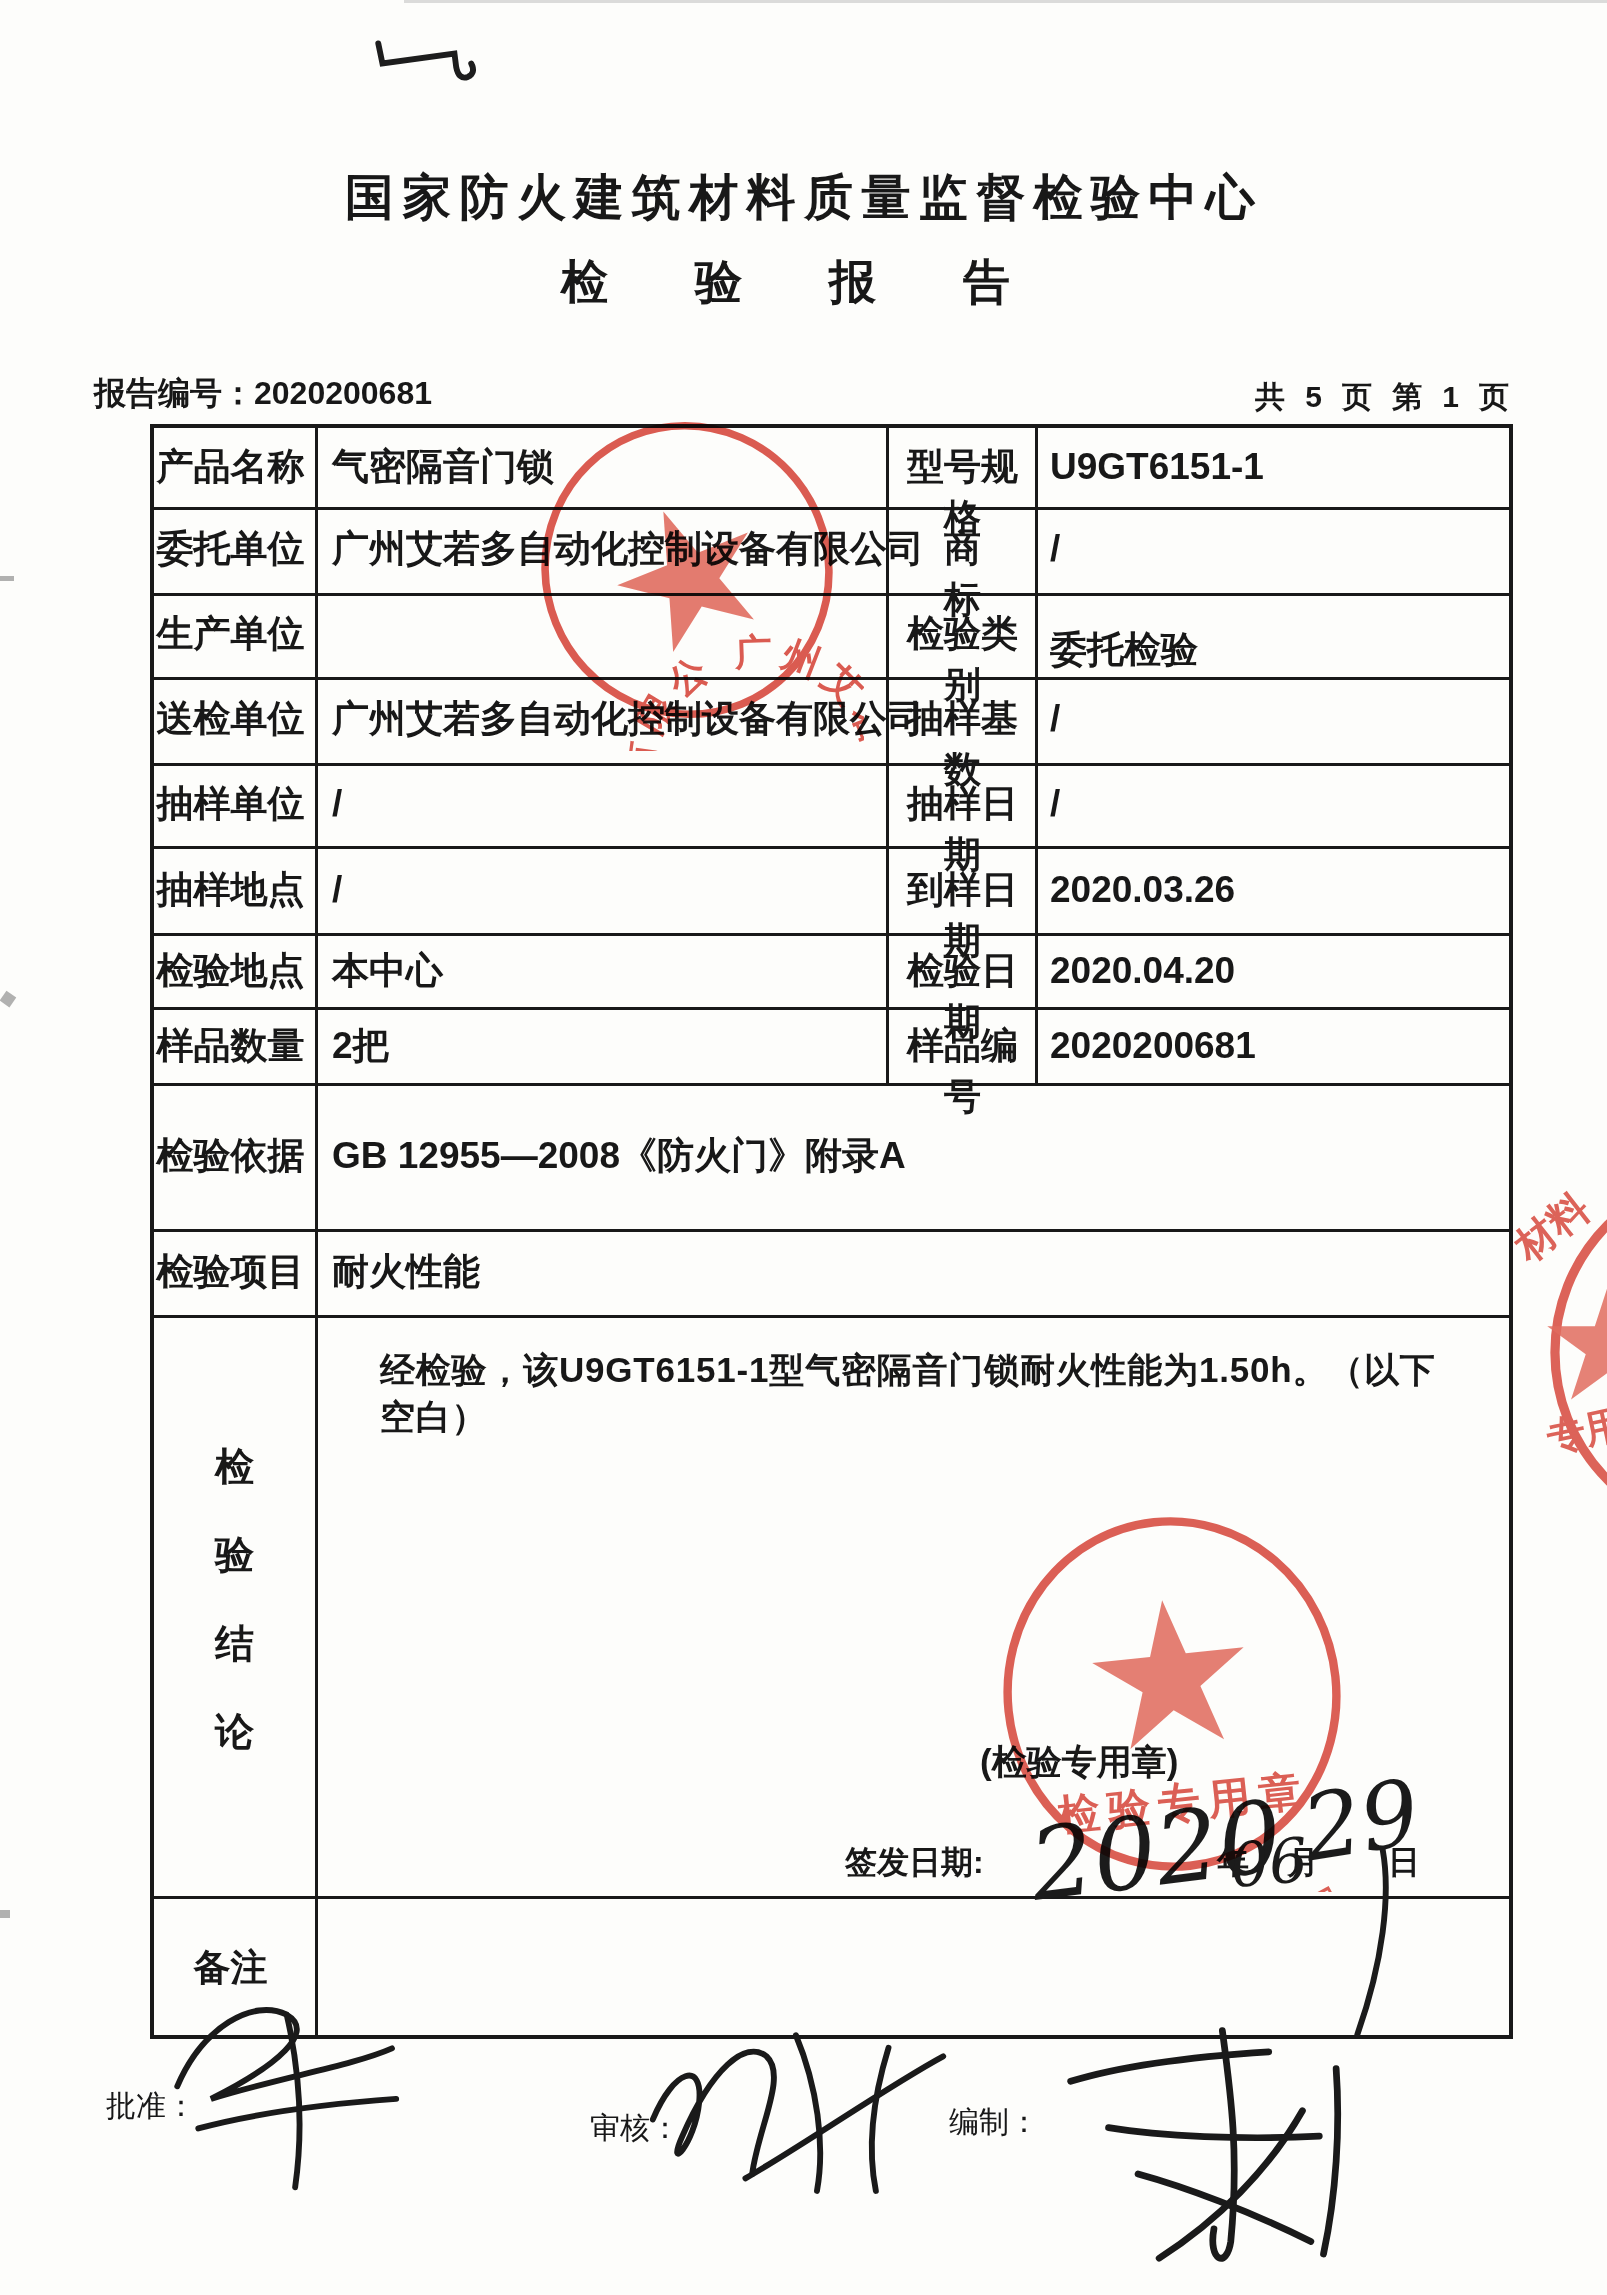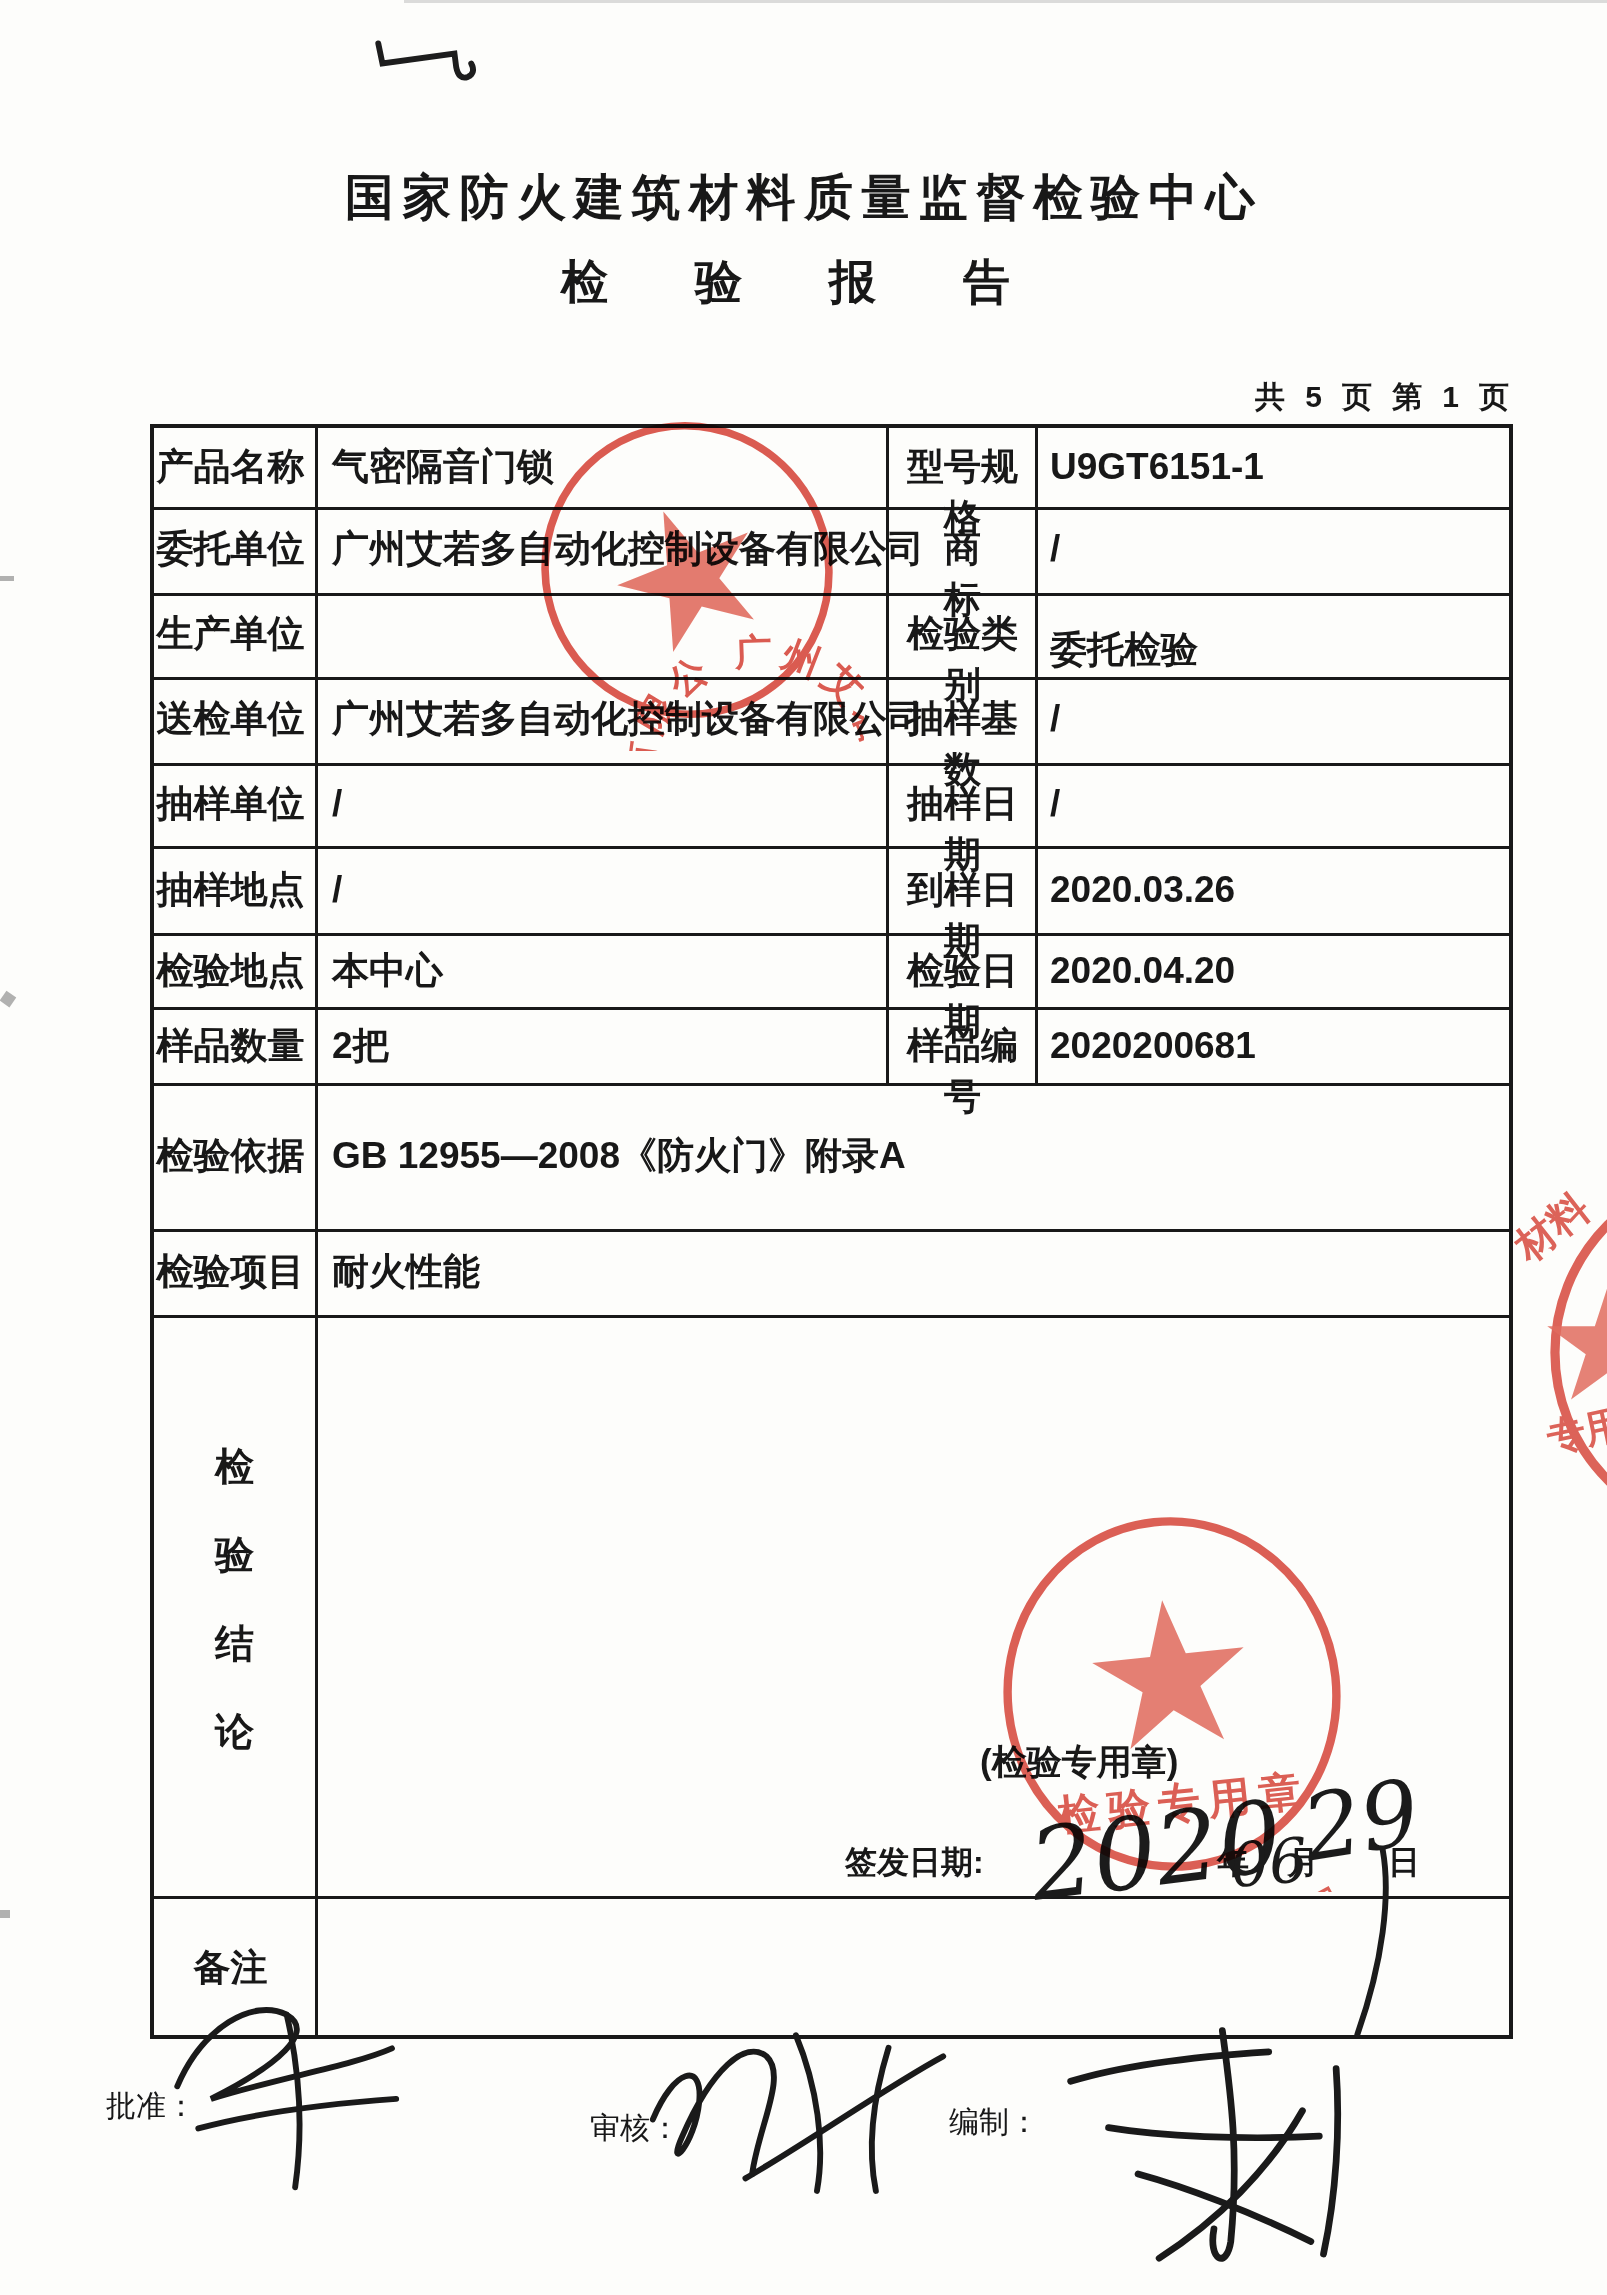--- a/index.html
+++ b/index.html
@@ -45,20 +45,23 @@
 <div id="page">
 
   <div class="top-edge"></div>
 
   <svg class="t" style="left:371px; top:25px;" width="110" height="67" viewBox="0 0 130 80">
     <path d="M8,22 l5,24 l86,-12 l2,16 q3,16 14,12 q10,-5 4,-16" fill="none" stroke="#1d1d1d" stroke-width="7" stroke-linecap="round"></path>
   </svg>
 
   <div class="t org-title">国家防火建筑材料质量监督检验中心</div>
   <div class="t report-title">检 验 报 告</div>
+  <div class="t report-no">
+    <span>报告编号：</span><span>2020200681</span>
+  </div>
   <div class="t page-info">共 5 页 第 1 页</div>
 
   <div class="sheet">
 
     <div class="hl" style="top:79px"></div>
     <div class="hl" style="top:165px"></div>
     <div class="hl" style="top:249px"></div>
     <div class="hl" style="top:335px"></div>
     <div class="hl" style="top:418px"></div>
     <div class="hl" style="top:505px"></div>
@@ -113,20 +116,21 @@
 
     <div class="cell lab1" style="top:702px">检验依据</div>
     <div class="cell val1" style="top:702px">GB 12955—2008《防火门》附录A</div>
     <div class="cell lab1" style="top:818px">检验项目</div>
     <div class="cell val1" style="top:818px">耐火性能</div>
 
     <div class="cchar" style="top:1013px">检</div>
     <div class="cchar" style="top:1101px">验</div>
     <div class="cchar" style="top:1190px">结</div>
     <div class="cchar" style="top:1278px">论</div>
+    <div class="conc-text">经检验，该U9GT6151-1型气密隔音门锁耐火性能为1.50h。（以下空白）</div>
     <div class="seal-note">(检验专用章)</div>
     <div class="sign-lab" style="left:691px">签发日期:</div>
     <div class="sign-lab" style="left:1063px">年</div>
     <div class="sign-lab" style="left:1133px">月</div>
     <div class="sign-lab" style="left:1234px">日</div>
 
     <div class="cell lab1" style="top:1514px">备注</div>
   </div>
 
   <div class="hw hw-year">2020</div>

